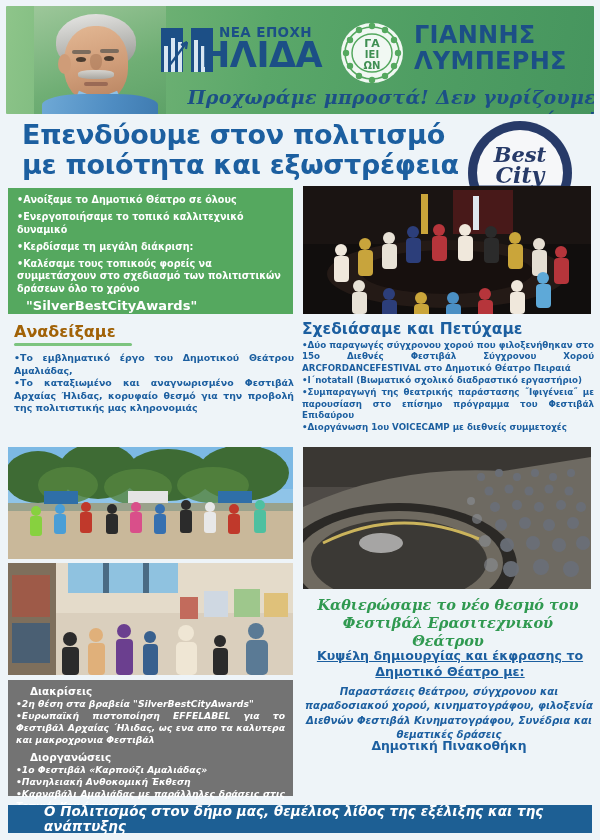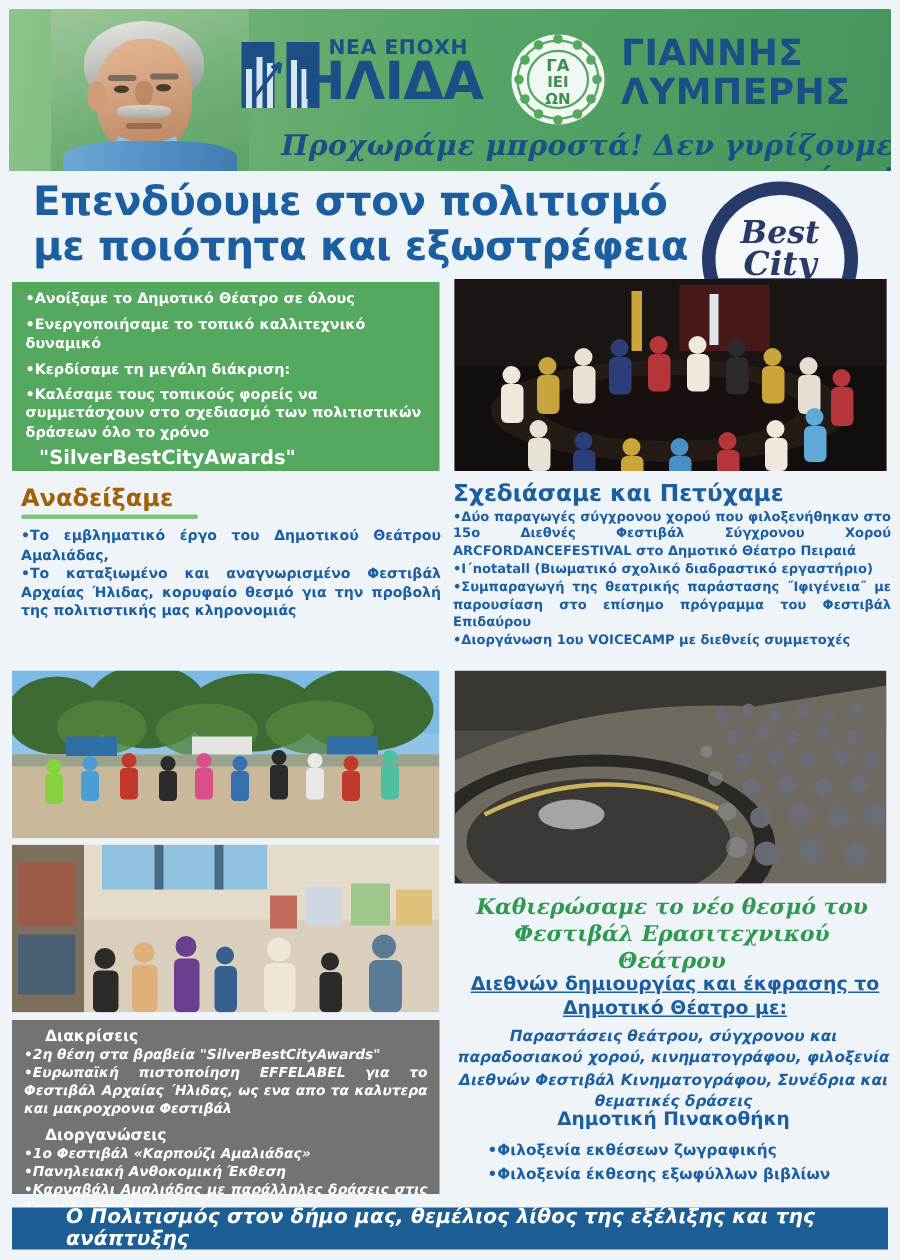--- a/index.html
+++ b/index.html
@@ -486,30 +486,26 @@
       </g>
     </svg>
   </div>
 
   <div class="kath">
     <div>Καθιερώσαμε το νέο θεσμό του</div>
     <div>Φεστιβάλ Ερασιτεχνικού Θεάτρου</div>
   </div>
 
   <div class="kyps">
-    <div><u>Διεθνών δημιουργίας και έκφρασης το</u></div>
+    <div><u>Κυψέλη δημιουργίας και έκφρασης το</u></div>
     <div><u>Δημοτικό Θέατρο με:</u></div>
   </div>
   <div class="kyps-body">Παραστάσεις θεάτρου, σύγχρονου και παραδοσιακού χορού, κινηματογράφου, φιλοξενία Διεθνών Φεστιβάλ Κινηματογράφου, Συνέδρια και θεματικές δράσεις</div>
 
   <div class="pina">Δημοτική Πινακοθήκη</div>
-  <div class="pina-list">
-    <div>•Φιλοξενία εκθέσεων ζωγραφικής</div>
-    <div>•Φιλοξενία έκθεσης εξωφύλλων βιβλίων</div>
-  </div>
 
   <div class="greenbox2">
     <div class="gh">Διακρίσεις</div>
     <p>•2η θέση στα βραβεία "SilverBestCityAwards"</p>
     <p>•Ευρωπαϊκή  πιστοποίηση  EFFELABEL  για  το  Φεστιβάλ Αρχαίας ΄Ηλιδας, ως ενα απο τα καλυτερα και μακροχρονια Φεστιβάλ</p>
     <div class="gh gh2">Διοργανώσεις</div>
     <p>•1ο Φεστιβάλ «Καρπούζι Αμαλιάδας»</p>
     <p>•Πανηλειακή Ανθοκομική  Έκθεση</p>
     <p>•Καρναβάλι  Αμαλιάδας  με  παράλληλες  δράσεις  στις Τοπικές Κοινότητες</p>
   </div>

